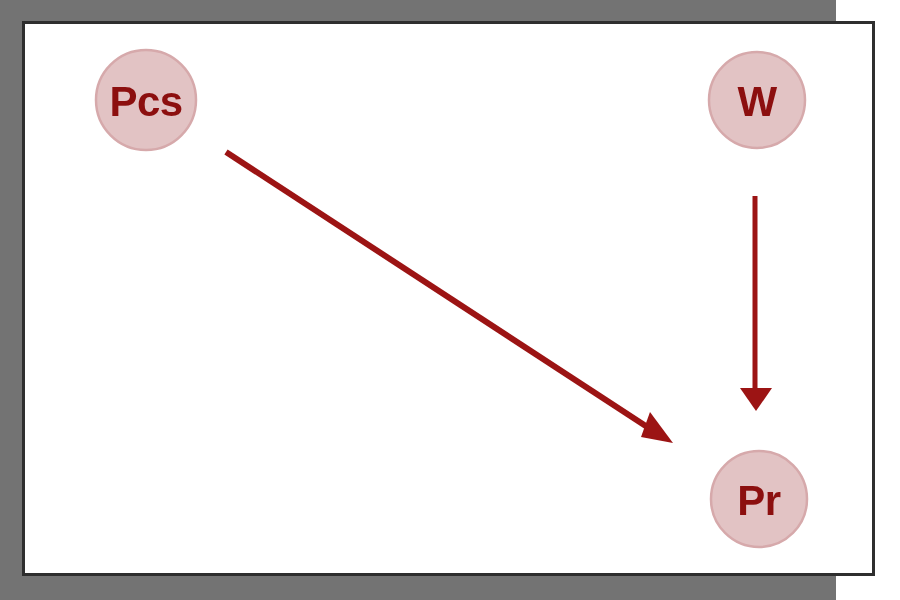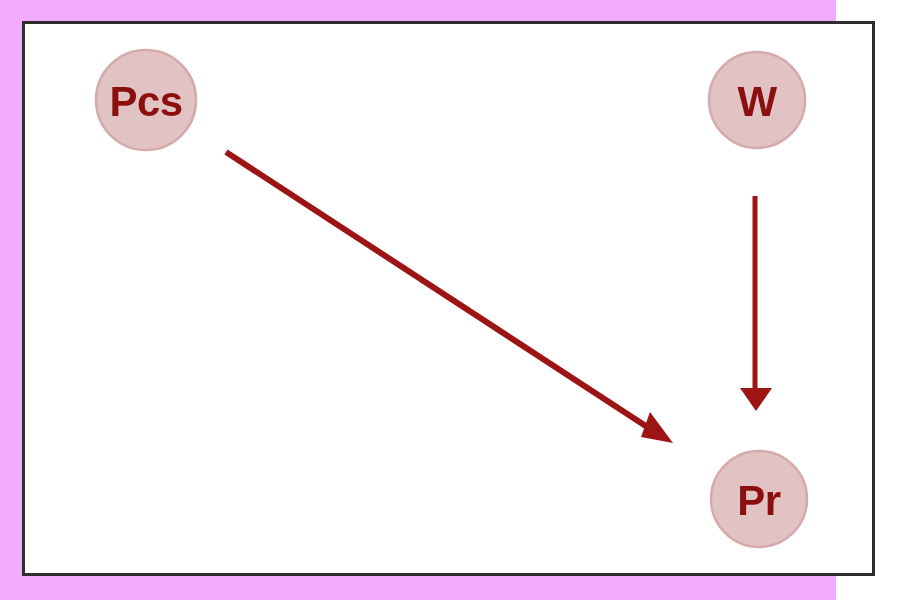--- a/index.html
+++ b/index.html
@@ -10,21 +10,21 @@
   body {
     width: 900px;
     height: 600px;
     font-family: "Liberation Sans", sans-serif;
     overflow: hidden;
   }
   #canvas {
     position: relative;
     width: 836px;
     height: 600px;
-    background: #f0abfc;
+    background: #737373;
     text-decoration: underline;
   }
   #frame {
     position: absolute;
     left: 22px;
     top: 21px;
     width: 853px;
     height: 555px;
     border: 3px solid #2e2e2e;
     box-sizing: border-box;

